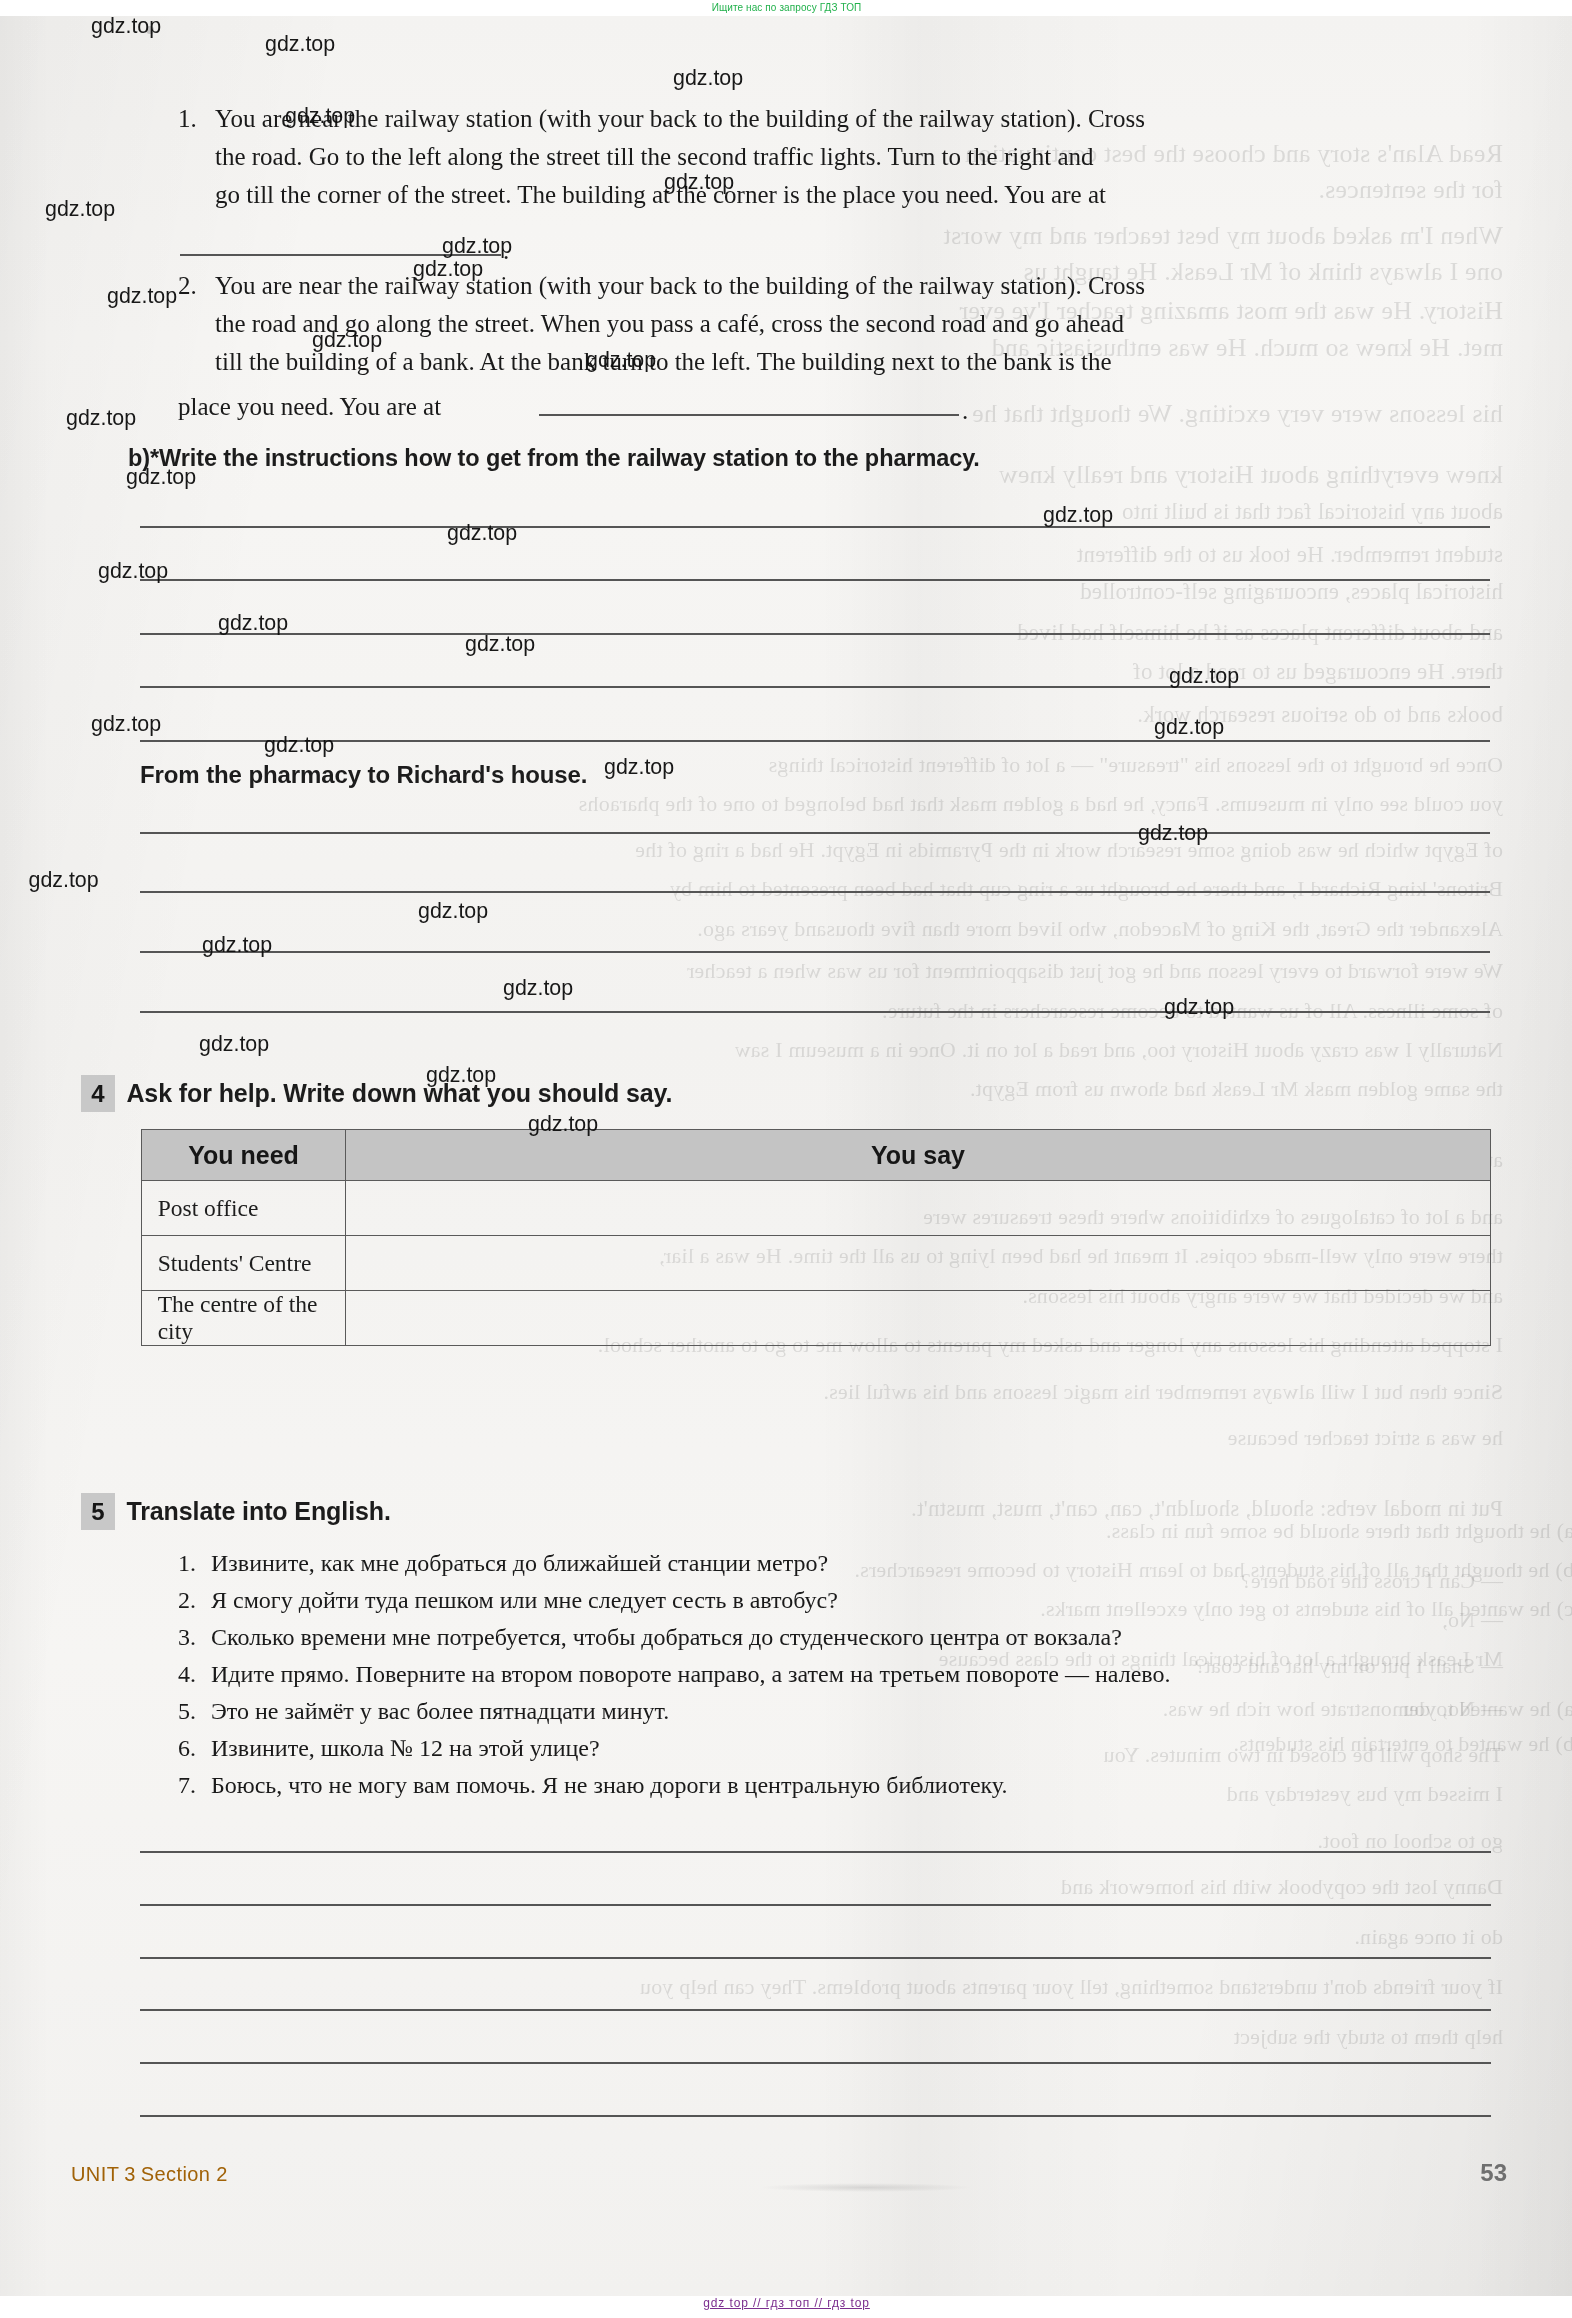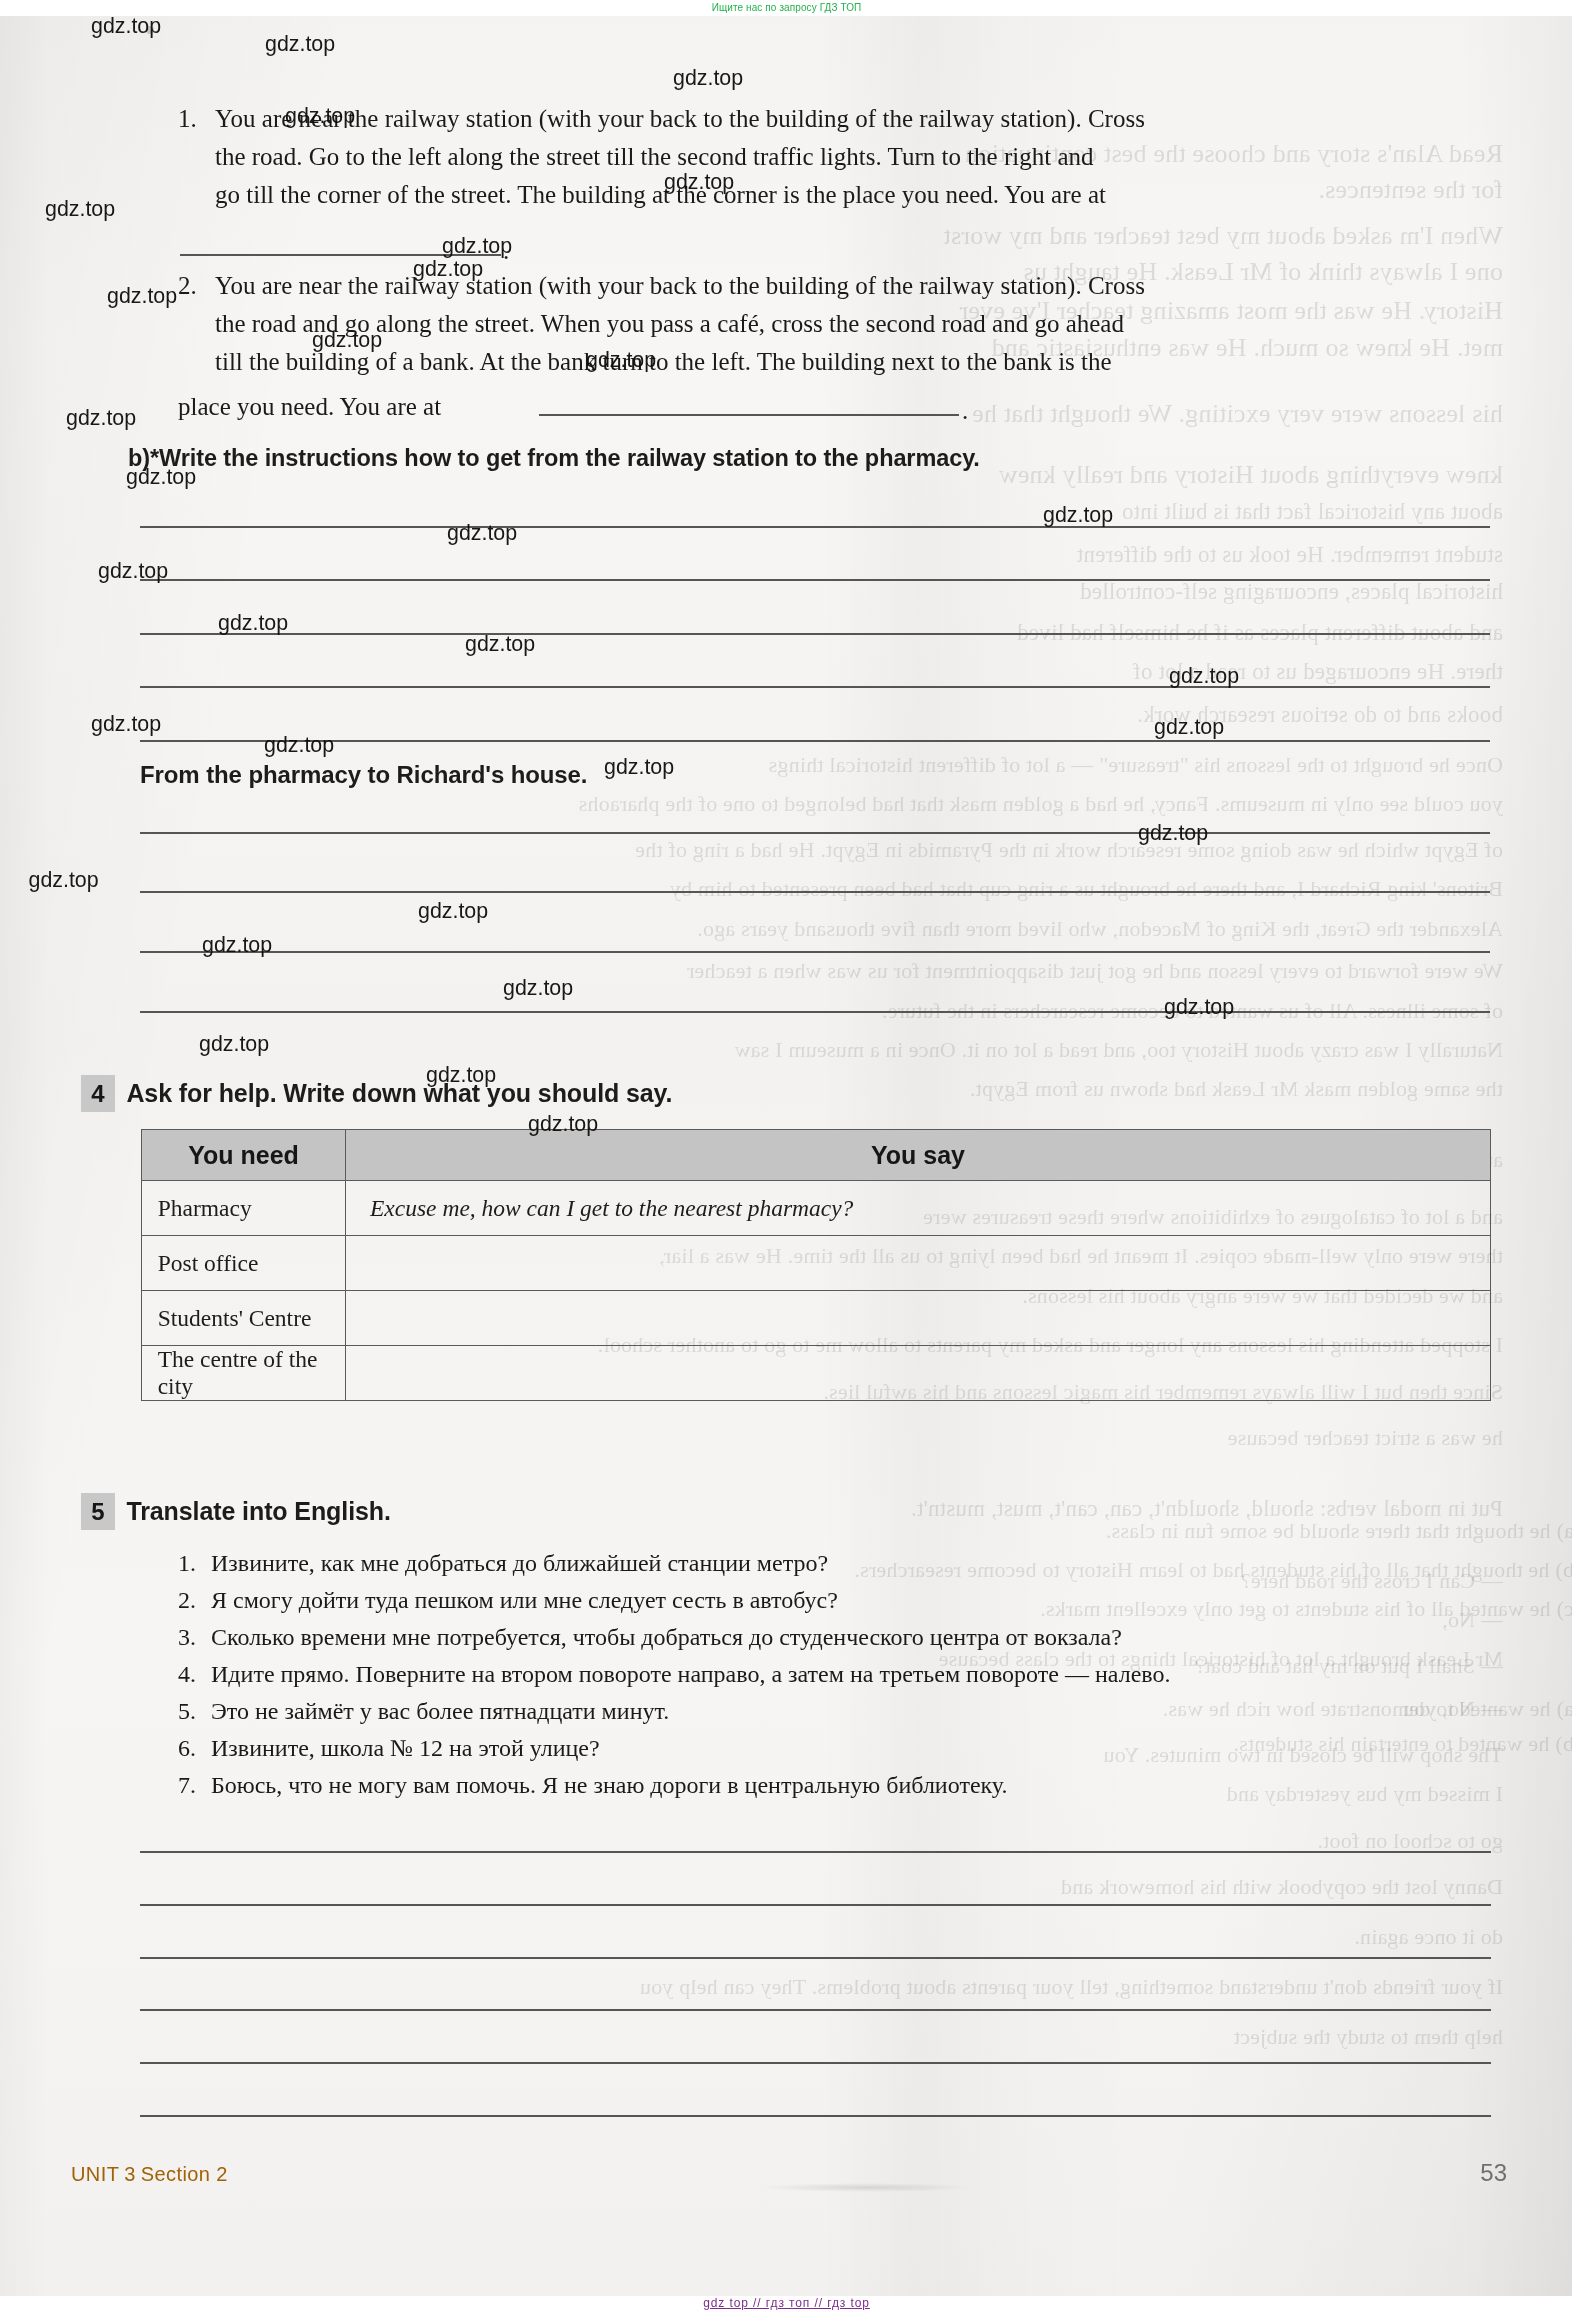--- a/index.html
+++ b/index.html
@@ -168,21 +168,21 @@
     position:absolute;left:71px;top:2163px;
     font-family:"Liberation Sans", sans-serif;
     font-size:20px;
     color:#a16207;
     letter-spacing:0.4px;
   }
   #footer-left .unit-n{margin:0 5px;}
   #page-number{
     position:absolute;right:66px;top:2159px;
     font-family:"Liberation Sans", sans-serif;
-    font-weight:normal;
+    font-weight:bold;
     font-size:24px;
     color:#6f6f6f;
   }
 
   
   .wm{
     position:absolute;
     font-family:"Liberation Sans", sans-serif;
     color:#0d0d0d;
     white-space:nowrap;
@@ -310,24 +310,20 @@
 
   <table id="help-table">
     <thead>
       <tr>
         <th style="width:203px;margin-left:46px;">You need</th>
         <th>You say</th>
       </tr>
     </thead>
     <tbody>
       <tr>
-        <td>Pharmacy</td>
-        <td class="you-say-cell">Excuse me, how can I get to the nearest pharmacy?</td>
-      </tr>
-      <tr>
         <td>Post office</td>
         <td class="you-say-cell"></td>
       </tr>
       <tr>
         <td>Students' Centre</td>
         <td class="you-say-cell"></td>
       </tr>
       <tr>
         <td>The centre of the city</td>
         <td class="you-say-cell"></td>

